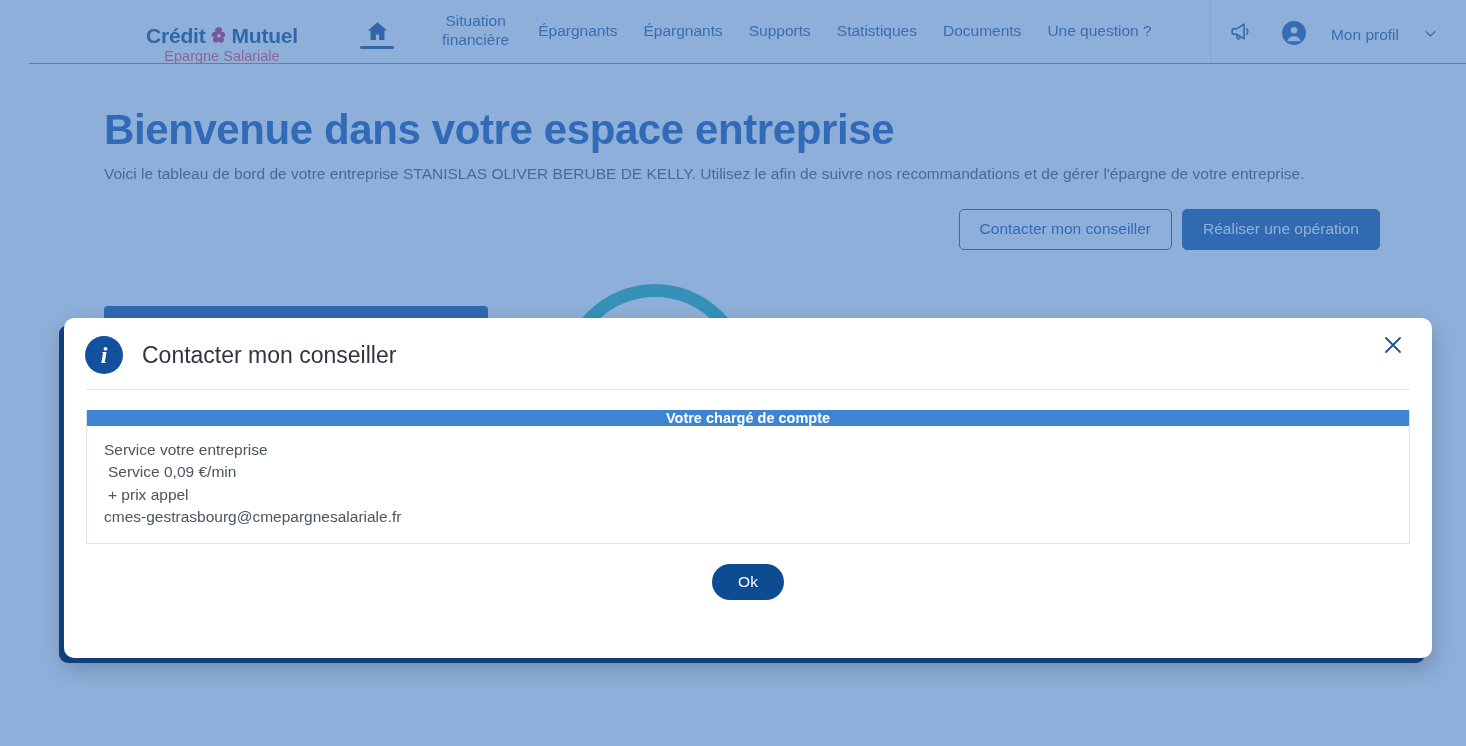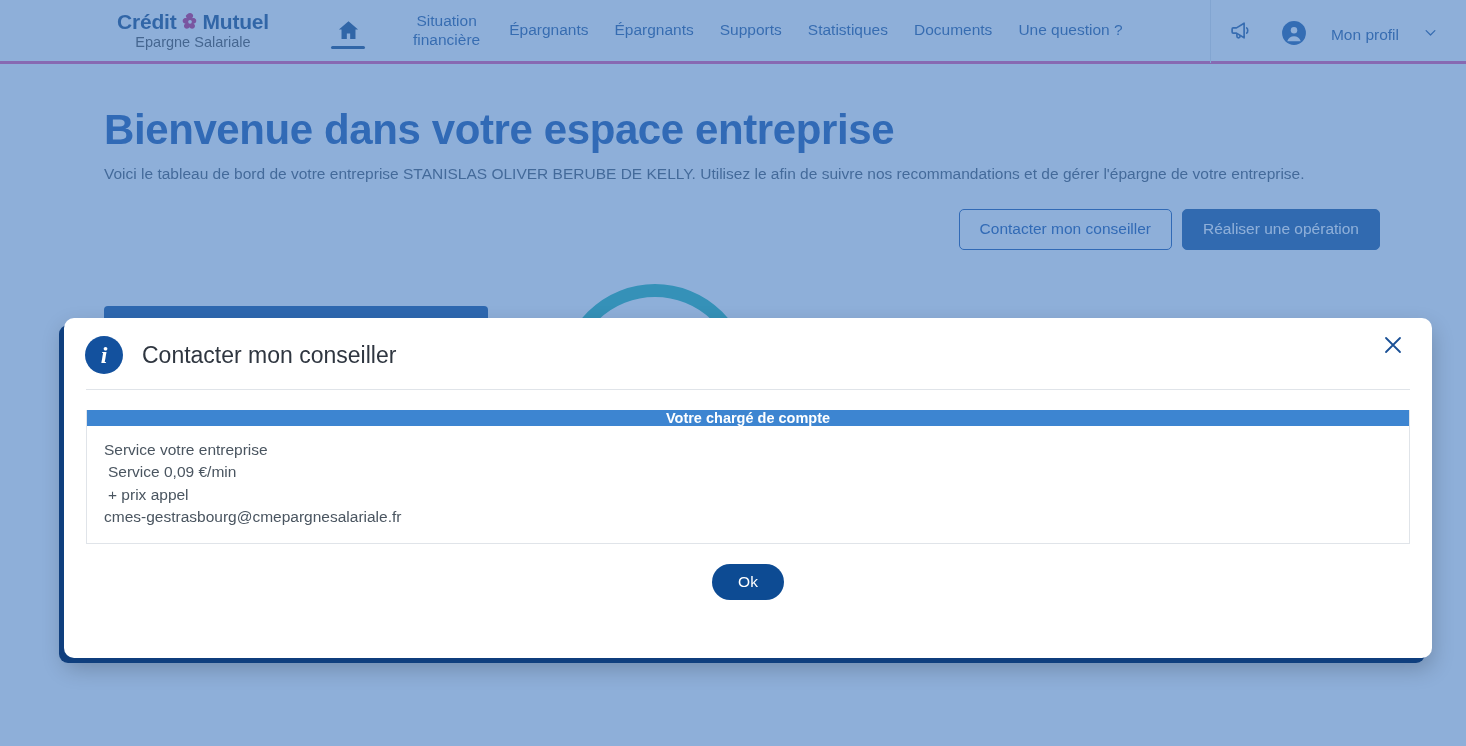--- a/index.html
+++ b/index.html
@@ -15,42 +15,43 @@
   .page {
     position: absolute; inset: 0;
     background: #ffffff;
   }
 
   
   .navbar {
     position: relative;
     height: 64px;
     background: #ffffff;
-    border-bottom: 3px solid #ec4899;
+    border-bottom: 1px solid #ec4899;
     display: flex;
-    align-items: center;
+    align-items: flex-end;
     padding: 0 0 0 0;
+    margin-left: 29px;
   }
   .brand {
     margin-left: 104px;
     width: 178px;
     text-align: center;
     line-height: 1;
     user-select: none;
   }
   .brand-top {
     display: flex; align-items: center; justify-content: center;
     gap: 2px;
     font-size: 21px; font-weight: bold; color: #0d3f7d;
     letter-spacing: -0.2px;
   }
   .brand-flower { display: block; width: 22px; height: 21px; }
   .brand-sub {
     margin-top: 3px;
-    font-size: 14.5px; color: #404040; font-weight: normal;
+    font-size: 14.5px; color: #ef4444; font-weight: normal;
   }
 
   .nav-home {
     margin-left: 45px;
     width: 42px; height: 64px;
     display: flex; flex-direction: column; align-items: center; justify-content: center;
     position: relative;
     cursor: pointer;
   }
   .nav-home svg { display: block; }

